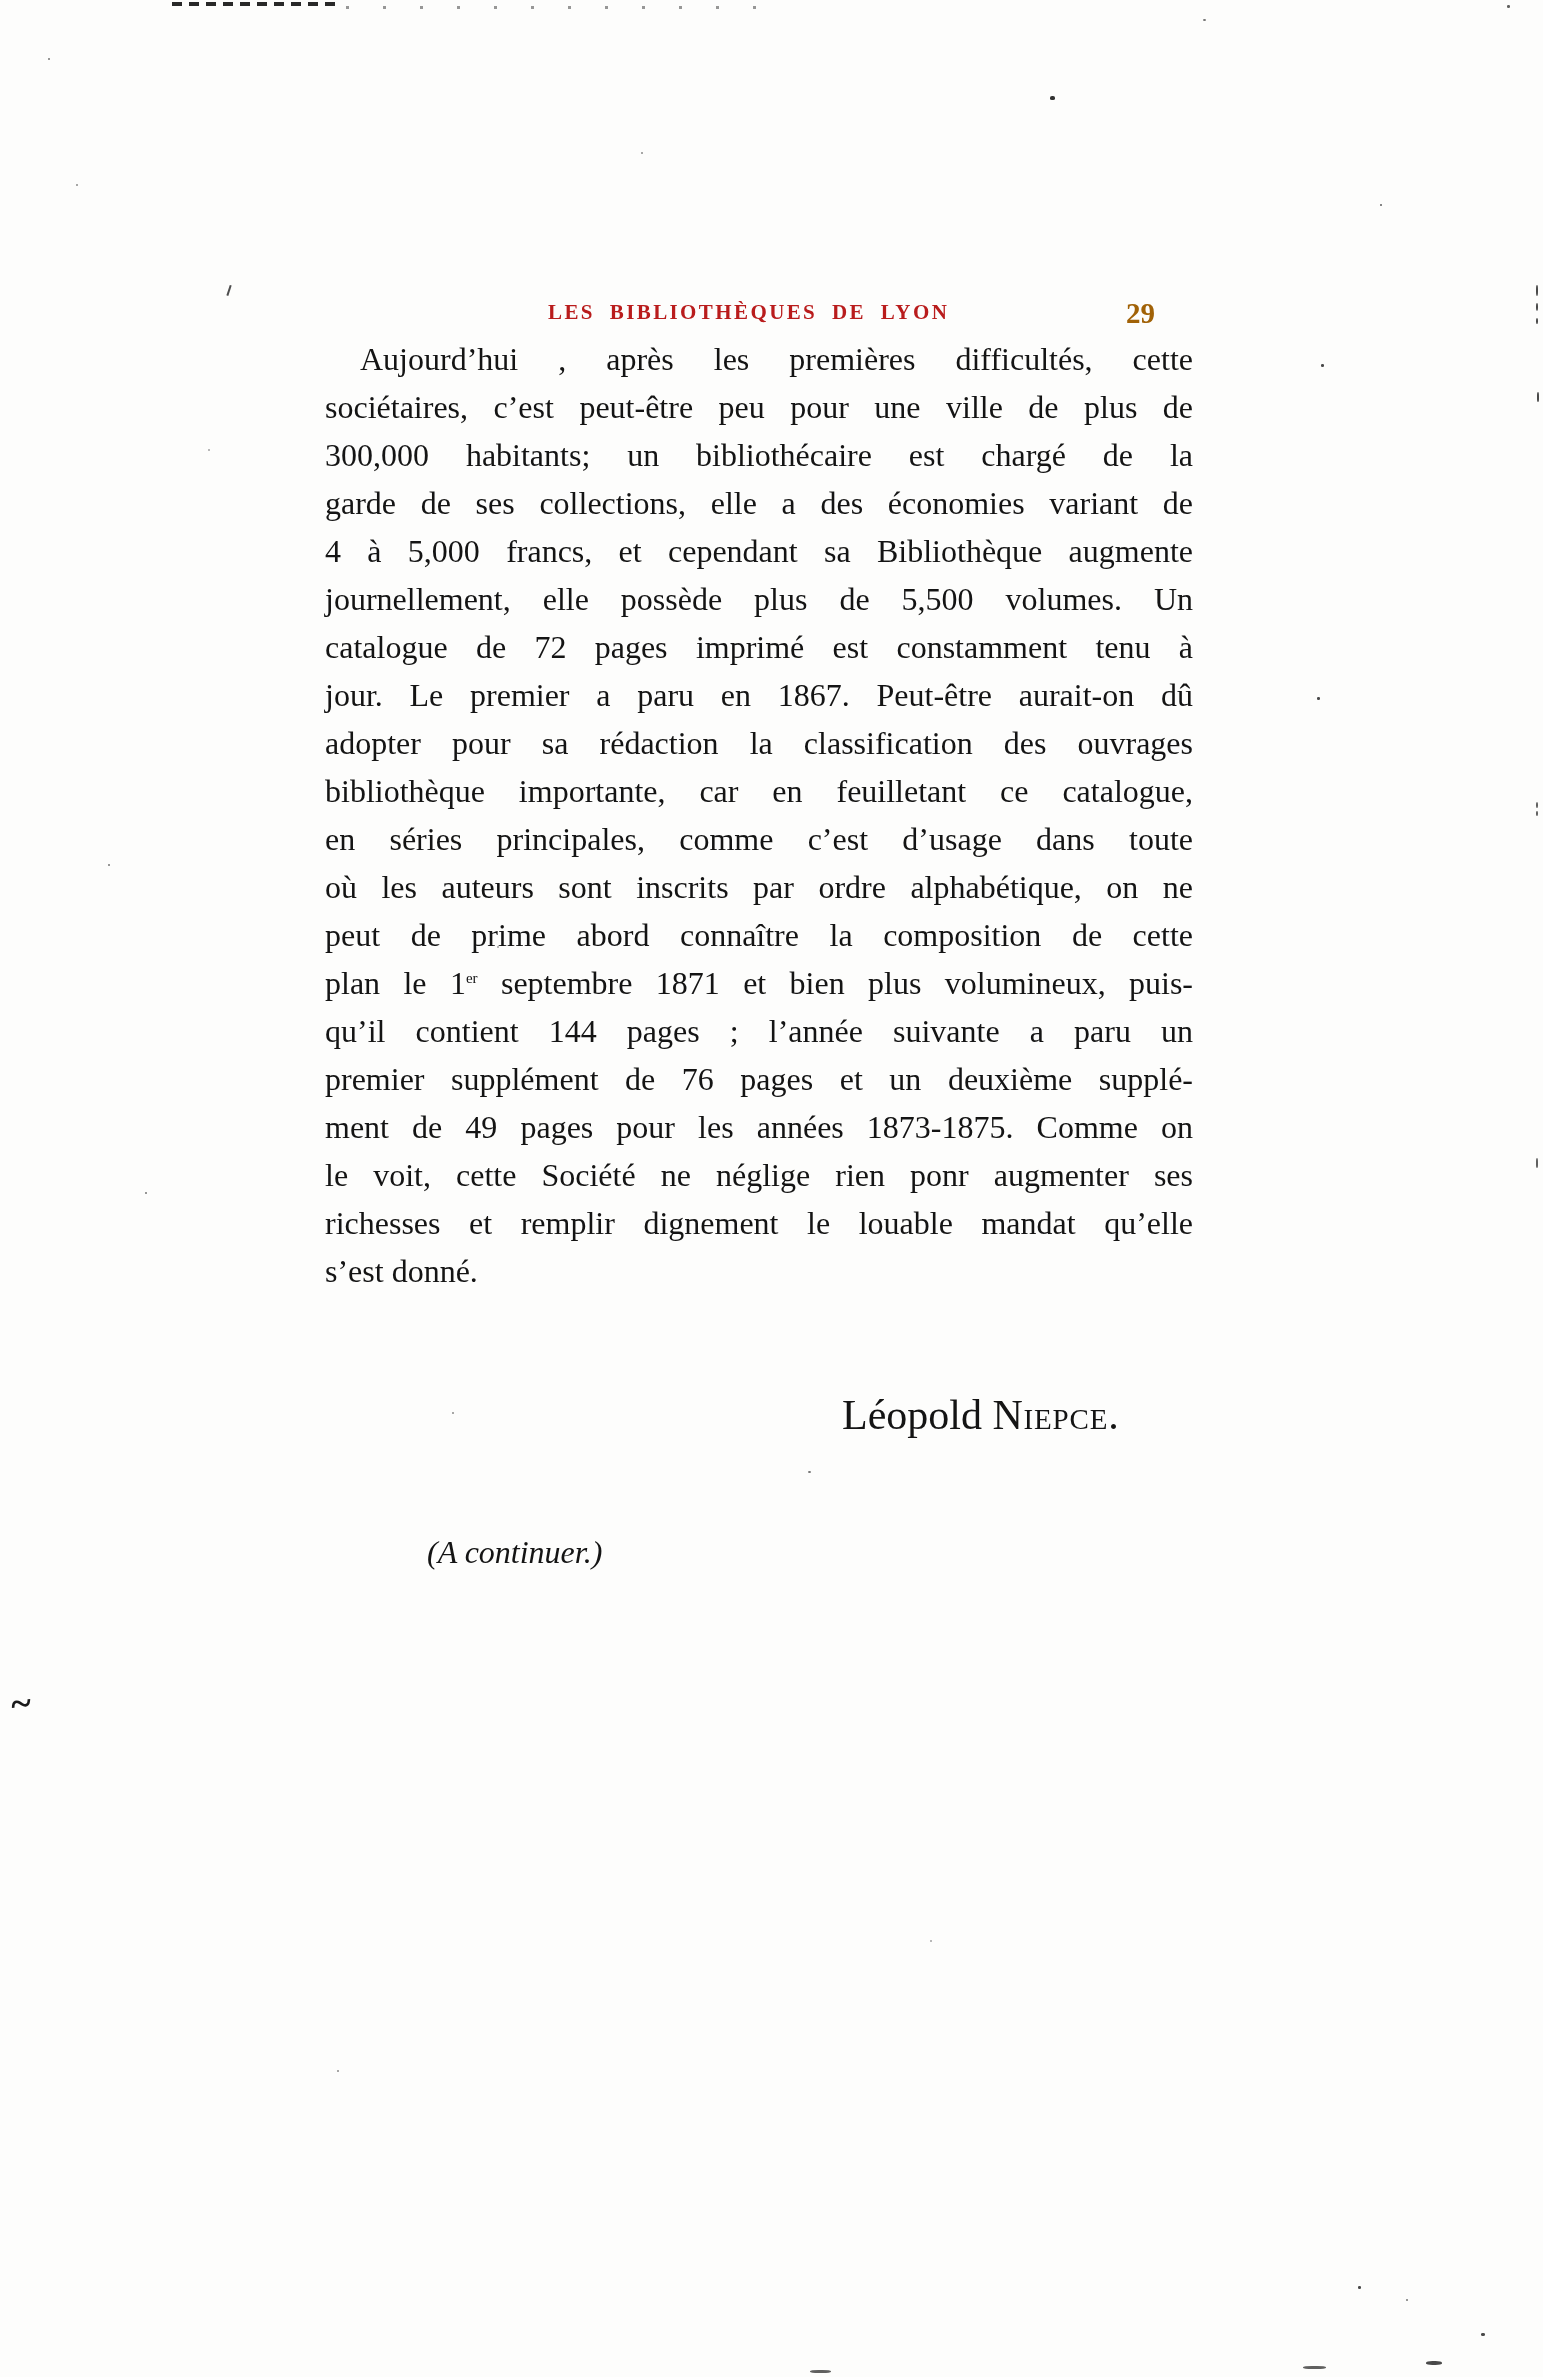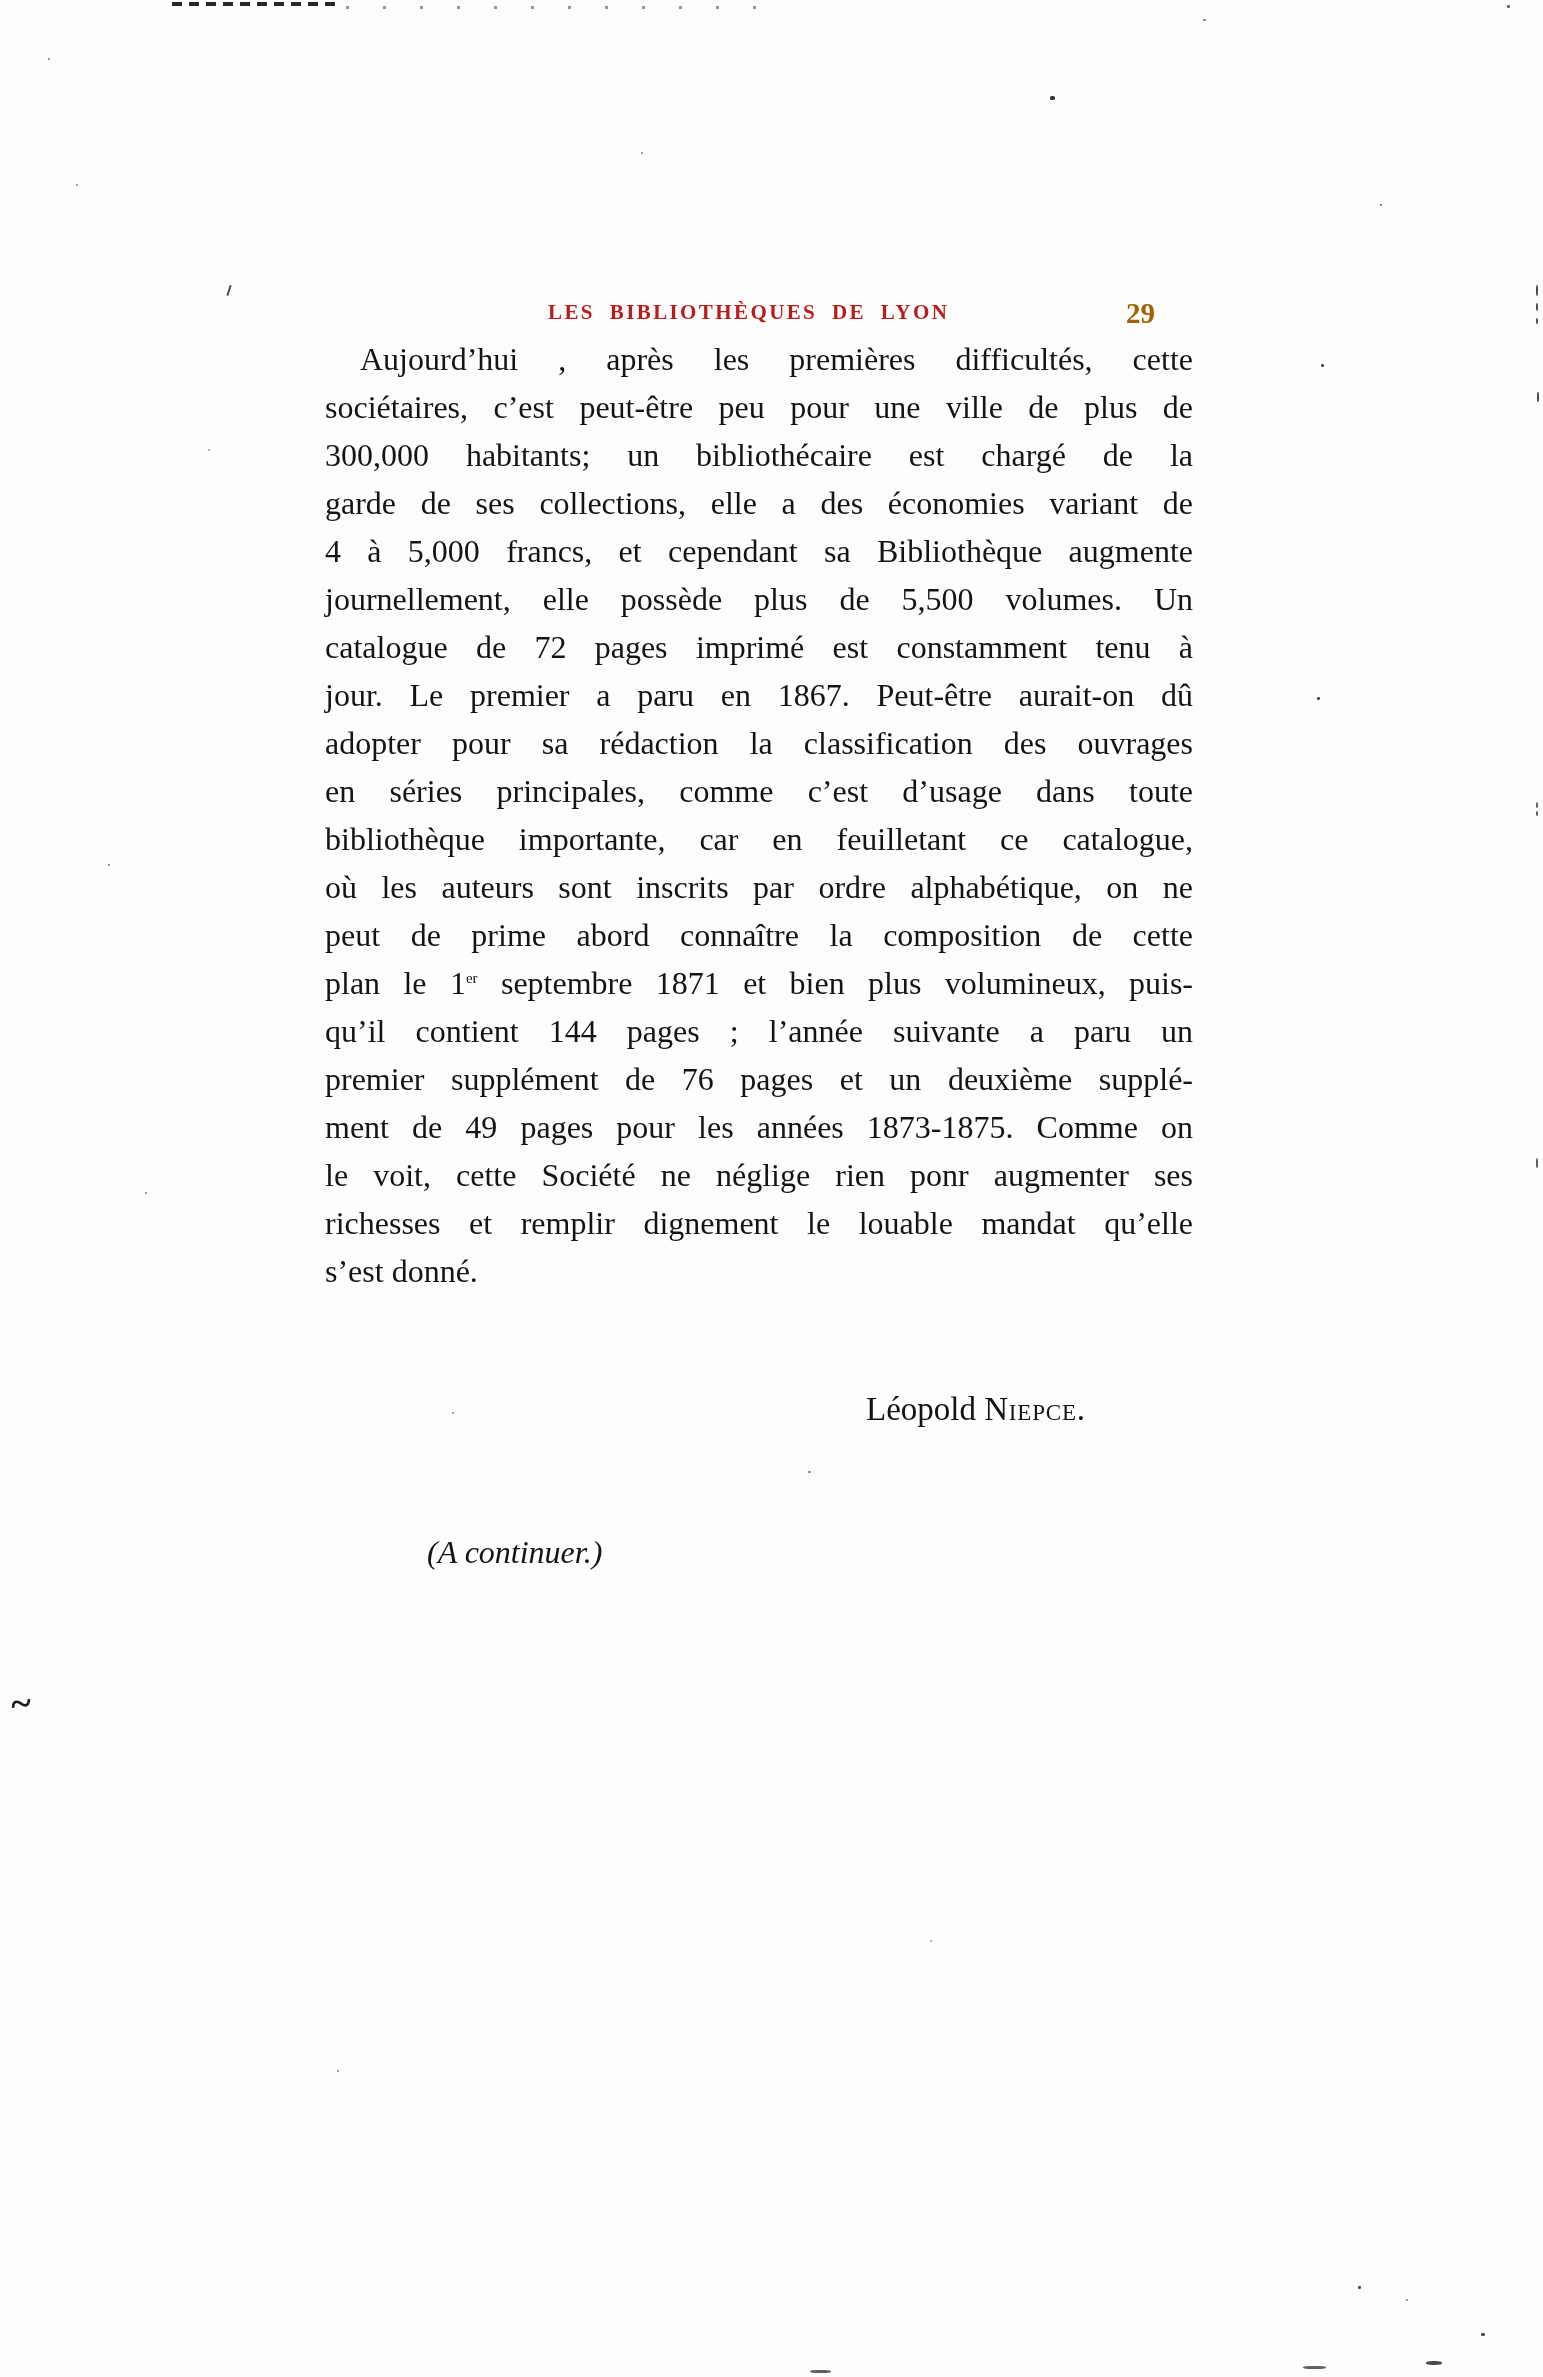--- a/index.html
+++ b/index.html
@@ -57,24 +57,23 @@
     font-size: 15px;
     line-height: 0;
     vertical-align: 11.2px;
   }
 
   
   .signature {
     position: absolute;
     left: 842px;
     top: 1391px;
-    font-size: 33px;
+    font-size: 42px;
     white-space: nowrap;
     color: #141414;
-    margin-left: 24px;
   }
   .signature .lastname { font-variant: small-caps; letter-spacing: 0.8px; }
   .continuation {
     position: absolute;
     left: 427px;
     top: 1534px;
     font-size: 32px;
     font-style: italic;
     white-space: nowrap;
     color: #141414;
@@ -161,22 +160,22 @@
   <div class="text-block">
       <div class="line indent">Aujourd’hui , après les premières difficultés, cette</div>
       <div class="line">sociétaires, c’est peut-être peu pour une ville de plus de</div>
       <div class="line">300,000 habitants; un bibliothécaire est chargé de la</div>
       <div class="line">garde de ses collections, elle a des économies variant de</div>
       <div class="line">4 à 5,000 francs, et cependant sa Bibliothèque augmente</div>
       <div class="line">journellement, elle possède plus de 5,500 volumes. Un</div>
       <div class="line">catalogue de 72 pages imprimé est constamment tenu à</div>
       <div class="line">jour. Le premier a paru en 1867. Peut-être aurait-on dû</div>
       <div class="line">adopter pour sa rédaction la classification des ouvrages</div>
+      <div class="line">bibliothèque importante, car en feuilletant ce catalogue,</div>
       <div class="line">en séries principales, comme c’est d’usage dans toute</div>
-      <div class="line">bibliothèque importante, car en feuilletant ce catalogue,</div>
       <div class="line">où les auteurs sont inscrits par ordre alphabétique, on ne</div>
       <div class="line">peut de prime abord connaître la composition de cette</div>
       <div class="line">plan le 1<sup>er</sup> septembre 1871 et bien plus volumineux, puis-</div>
       <div class="line">qu’il contient 144 pages ; l’année suivante a paru un</div>
       <div class="line">premier supplément de 76 pages et un deuxième supplé-</div>
       <div class="line">ment de 49 pages pour les années 1873-1875. Comme on</div>
       <div class="line">le voit, cette Société ne néglige rien ponr augmenter ses</div>
       <div class="line">richesses et remplir dignement le louable mandat qu’elle</div>
       <div class="line last">s’est donné.</div>
     </div>

